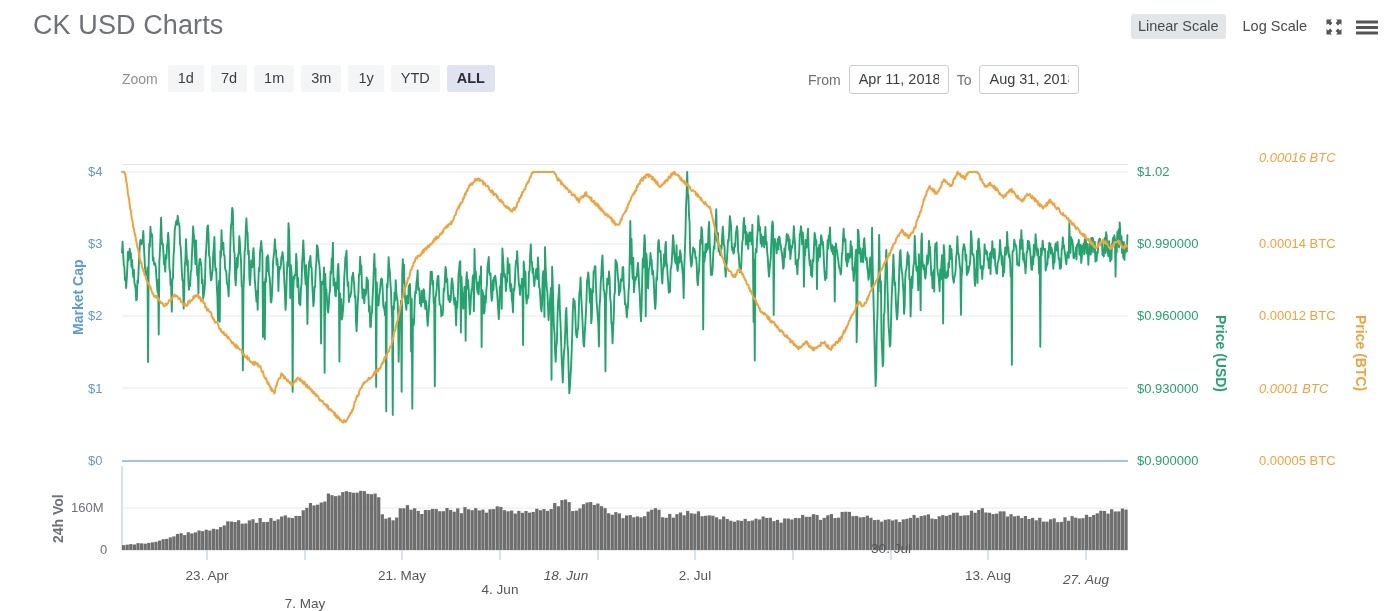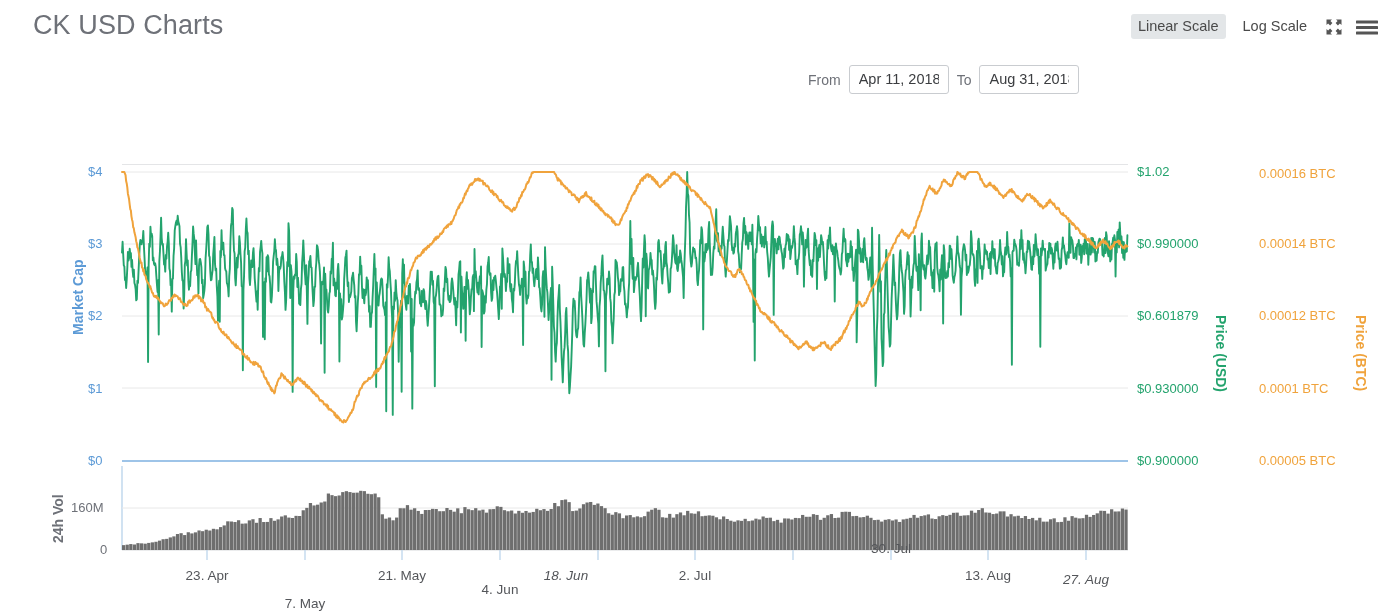--- a/index.html
+++ b/index.html
@@ -190,20 +190,30 @@
           <rect x="2" y="14.5" width="22" height="3" rx="0.6"></rect>
         </g>
       </svg>
     </span>
   </div>
 
   <div id="page-title">CK USD Charts</div>
 </div>
 
 <div id="toolbar">
+  <div id="zoom-group">
+    <span id="zoom-label">Zoom</span>
+    <button class="zoom-btn">1d</button>
+    <button class="zoom-btn">7d</button>
+    <button class="zoom-btn">1m</button>
+    <button class="zoom-btn">3m</button>
+    <button class="zoom-btn">1y</button>
+    <button class="zoom-btn">YTD</button>
+    <button class="zoom-btn active">ALL</button>
+  </div>
 
   <div id="range-group">
     <span class="range-label">From</span>
     <input class="range-input" type="text" value="Apr 11, 2018" style="">
     <span class="range-label">To</span>
     <input class="range-input" type="text" value="Aug 31, 2018" style="">
   </div>
 
   <div id="toolbar-divider"></div>
 </div>
@@ -524,28 +534,28 @@
   <div class="axis-title vol-color" style="left:50px; top:543px; transform: rotate(-90deg);">24h Vol</div>
 
   <div class="tick-label mcap-color" style="left:88px; top:164px;">$4</div>
   <div class="tick-label mcap-color" style="left:88px; top:236px;">$3</div>
   <div class="tick-label mcap-color" style="left:88px; top:308px;">$2</div>
   <div class="tick-label mcap-color" style="left:88px; top:381px;">$1</div>
   <div class="tick-label mcap-color" style="left:88px; top:453px;">$0</div>
 
   <div class="tick-label usd-color" style="left:1137px; top:164px;">$1.02</div>
   <div class="tick-label usd-color" style="left:1137px; top:236px;">$0.990000</div>
-  <div class="tick-label usd-color" style="left:1137px; top:308px;">$0.601879</div>
+  <div class="tick-label usd-color" style="left:1137px; top:308px;">$0.960000</div>
   <div class="tick-label usd-color" style="left:1137px; top:381px;">$0.930000</div>
   <div class="tick-label usd-color" style="left:1137px; top:453px;">$0.900000</div>
 
-  <div class="tick-label btc-color" style="left:1259px; top:166px;">0.00016 BTC</div>
+  <div class="tick-label btc-color" style="left:1259px; top:150px;font-style:italic;">0.00016 BTC</div>
   <div class="tick-label btc-color" style="left:1259px; top:236px;">0.00014 BTC</div>
   <div class="tick-label btc-color" style="left:1259px; top:308px;">0.00012 BTC</div>
-  <div class="tick-label btc-color" style="left:1259px; top:381px;">0.0001 BTC</div>
+  <div class="tick-label btc-color" style="left:1259px; top:381px;font-style:italic;">0.0001 BTC</div>
   <div class="tick-label btc-color" style="left:1259px; top:453px;">0.00005 BTC</div>
 
   <div class="tick-label vol-color" style="left:71px; top:500px;">160M</div>
   <div class="tick-label vol-color" style="left:100px; top:542px;">0</div>
 
   <div class="xtick" style="left:207px; top:568px;">23. Apr</div>
   <div class="xtick" style="left:305px; top:596px;">7. May</div>
   <div class="xtick" style="left:402px; top:568px;">21. May</div>
   <div class="xtick" style="left:500px; top:568px;margin-top:14px;">4. Jun</div>
   <div class="xtick" style="left:566px; top:568px;font-style:italic;">18. Jun</div>

